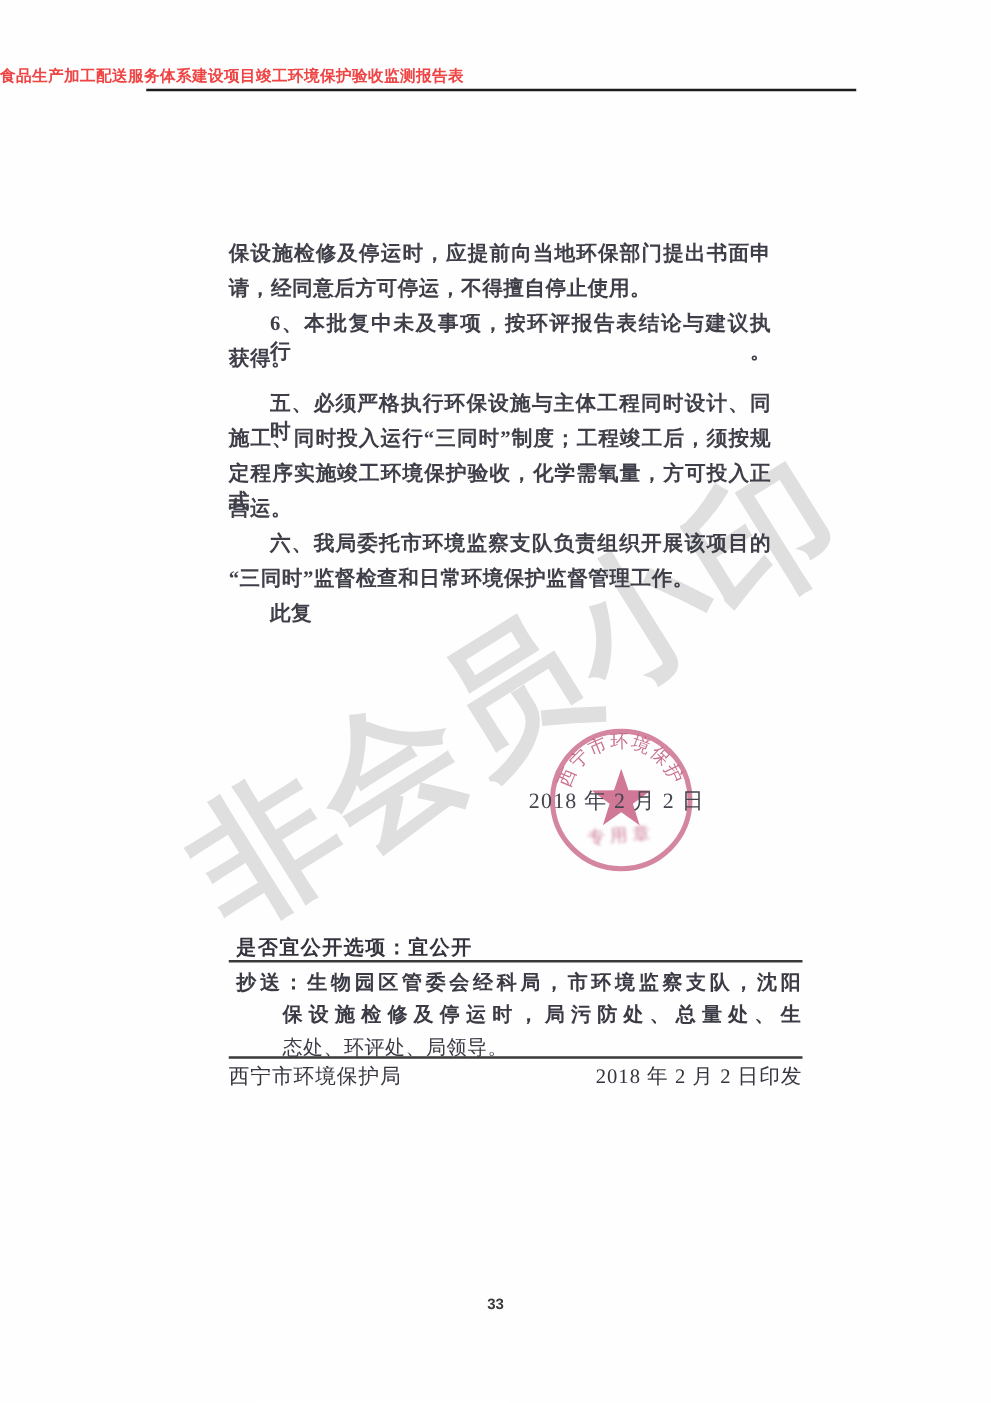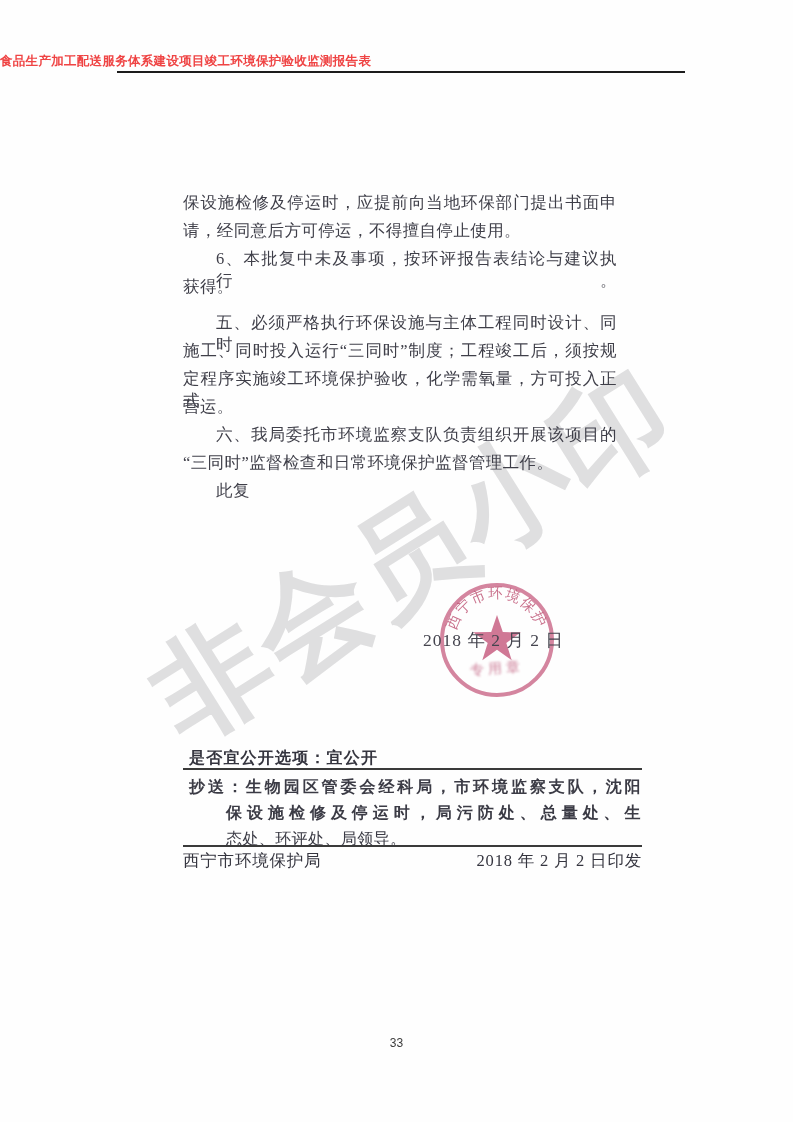--- a/index.html
+++ b/index.html
@@ -24,21 +24,21 @@
     font-size:12.5px; font-weight:bold; color:#ef4444; letter-spacing:0.3px;
   }
   .title-rule {
     position:absolute; top:71px; left:117px; width:568px; height:2px;
     background:#1c1c1c; z-index:1;
   }
   
   .bodyblock { position:absolute; left:183px; top:192px; width:434px; z-index:1; }
   .bline {
     height:28px; font-size:16.5px; letter-spacing:0.4px; line-height:22px;
-    text-align:left; white-space:nowrap;
+    text-align:left; white-space:nowrap;font-weight:bold;
   }
   .bline.fill { text-align:justify; text-align-last:justify; white-space:normal; }
   .bline.indent { padding-left:33px; }
   .bline.gap { margin-top:8px; }
   
   .seal { position:absolute; left:427px; top:570px; width:140px; height:140px; z-index:2; }
   .seal-smudge {
     position:absolute; left:22px; top:90px; width:96px; text-align:center;
     color:#bd5476; font-size:14px; letter-spacing:4px; opacity:0.75;
     filter:blur(1.3px); transform:rotate(-4deg);
@@ -60,21 +60,21 @@
   .rule2 { position:absolute; left:183px; top:845px; width:459px; height:2px; background:#3a3a3a; z-index:1; }
   .issuer-row {
     position:absolute; left:183px; top:850px; width:459px; z-index:1;
     display:flex; justify-content:space-between; align-items:baseline;
     font-size:16.5px; color:#35353f; letter-spacing:0.8px;
   }
   
   .pageno {
     position:absolute; left:0; top:1036px; width:100%; text-align:center; z-index:1;
     font-family:"Liberation Sans","DejaVu Sans",sans-serif;
-    font-size:12px; color:#3c3c3c;
+    font-size:12px; color:#3c3c3c;font-weight:bold;
   }
 </style>
 </head>
 <body>
 
 <div class="page">
 
   <div class="watermark">非会员小印</div>
 
   <div class="doc-title">食品生产加工配送服务体系建设项目竣工环境保护验收监测报告表</div>

